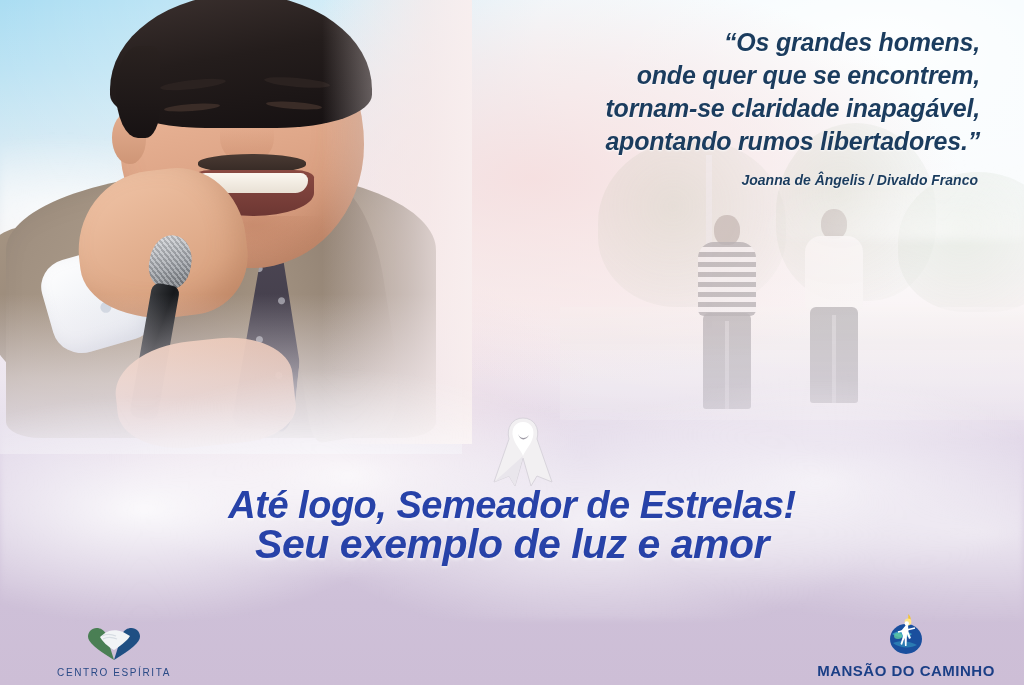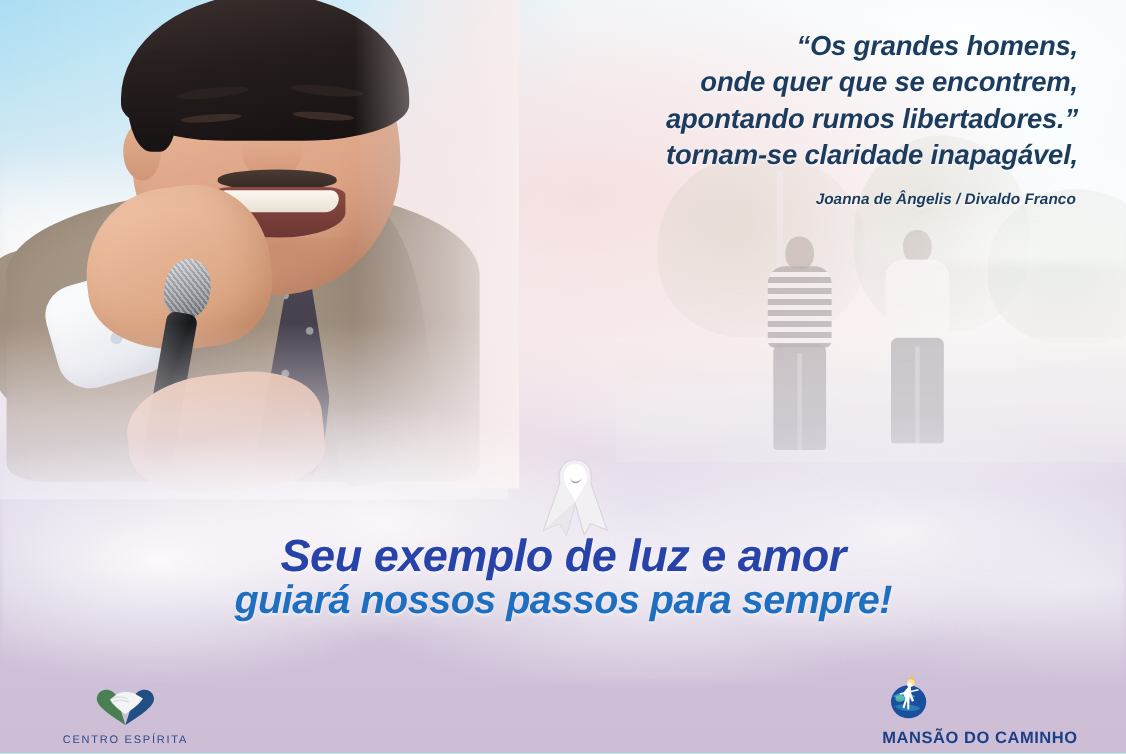--- a/index.html
+++ b/index.html
@@ -302,21 +302,21 @@
   }
   .hl1{ font-size:38px; letter-spacing:-0.5px; }
   .hl2{ font-size:41px; letter-spacing:-0.5px; }
   .hl3{ font-size:36px; letter-spacing:-0.5px; color:#1f6fc0; }
 
   
   .logo-left{
     position:absolute; left:8px; bottom:6px; width:212px; text-align:center;
   }
   .logo-right{
-    position:absolute; right:14px; bottom:6px; width:208px; text-align:left;
+    position:absolute; right:14px; bottom:6px; width:208px; text-align:center;
   }
   .logo-mark{ display:block; margin:0 auto 2px; }
   .logo-l1{
     font-size:10px; font-weight:normal; color:#2a4a86; letter-spacing:1.6px;
     line-height:12px;
   }
   .logo-l2{
     font-size:14.5px; font-weight:bold; color:#1b3f86; letter-spacing:.6px;
     line-height:16px;
   }
@@ -385,39 +385,39 @@
     <div class="p-hand2"></div>
     <div class="p-fade"></div>
     <div class="p-fade-r"></div>
   </div>
 
   <div class="clouds"></div>
 
   <div class="quote">
     <div>“Os grandes homens,</div>
     <div>onde quer que se encontrem,</div>
+    <div>tornam-se claridade inapagável,</div>
     <div>apontando rumos libertadores.”</div>
-    <div>tornam-se claridade inapagável,</div>
   </div>
   <div class="quote-attr">Joanna de Ângelis / Divaldo Franco</div>
 
   <div class="ribbon">
     <svg width="82" height="78" viewBox="0 0 82 78">
       <g>
         <path d="M41 6 C30 6 24 16 27 27 L12 70 L27 64 L33 74 L41 46 L49 74 L55 64 L70 70 L55 27 C58 16 52 6 41 6 Z" fill="#f2f0f2" stroke="#d8d4dc" stroke-width="1"></path>
         <path d="M41 10 C33 10 29 17 31 25 C33 33 39 38 41 44 C43 38 49 33 51 25 C53 17 49 10 41 10 Z" fill="#ffffff"></path>
         <path d="M36 22 C38 27 44 27 47 23 C44 29 38 29 36 22 Z" fill="#8d8895" opacity=".85"></path>
         <path d="M41 44 L33 74 L27 64 L12 70 Z" fill="#e9e6ec"></path>
       </g>
     </svg>
   </div>
 
   <div class="headline">
+    <div class="hl1">Até logo, Semeador de Estrelas!</div>
     <div class="hl2">Seu exemplo de luz e amor</div>
-    <div class="hl3">guiará nossos passos para sempre!</div>
   </div>
 
   <div class="logo-left">
     <span class="logo-mark">
       <svg width="56" height="34" viewBox="0 0 56 34">
         <path d="M28 33 C10 22 2 15 2 9.5 C2 4.8 5.8 1 10.5 1 C15 1 17.5 3.2 19.5 6 L28 33 Z" fill="#4a7f54"></path>
         <path d="M28 33 C46 22 54 15 54 9.5 C54 4.8 50.2 1 45.5 1 C41 1 38.5 3.2 36.5 6 L28 33 Z" fill="#1f4f83"></path>
         <path d="M19 6 C23 3 30 2 37 5 L44 9 C41 14 33 20 28 23 C22 20 16 14 14 10 Z" fill="#f2f4f6"></path>
         <path d="M16 9 C20 7 25 7 30 9" stroke="#d7dde3" stroke-width="1.2" fill="none"></path>
         <path d="M17 12 C21 10 26 10 31 12" stroke="#d7dde3" stroke-width="1.2" fill="none"></path>

